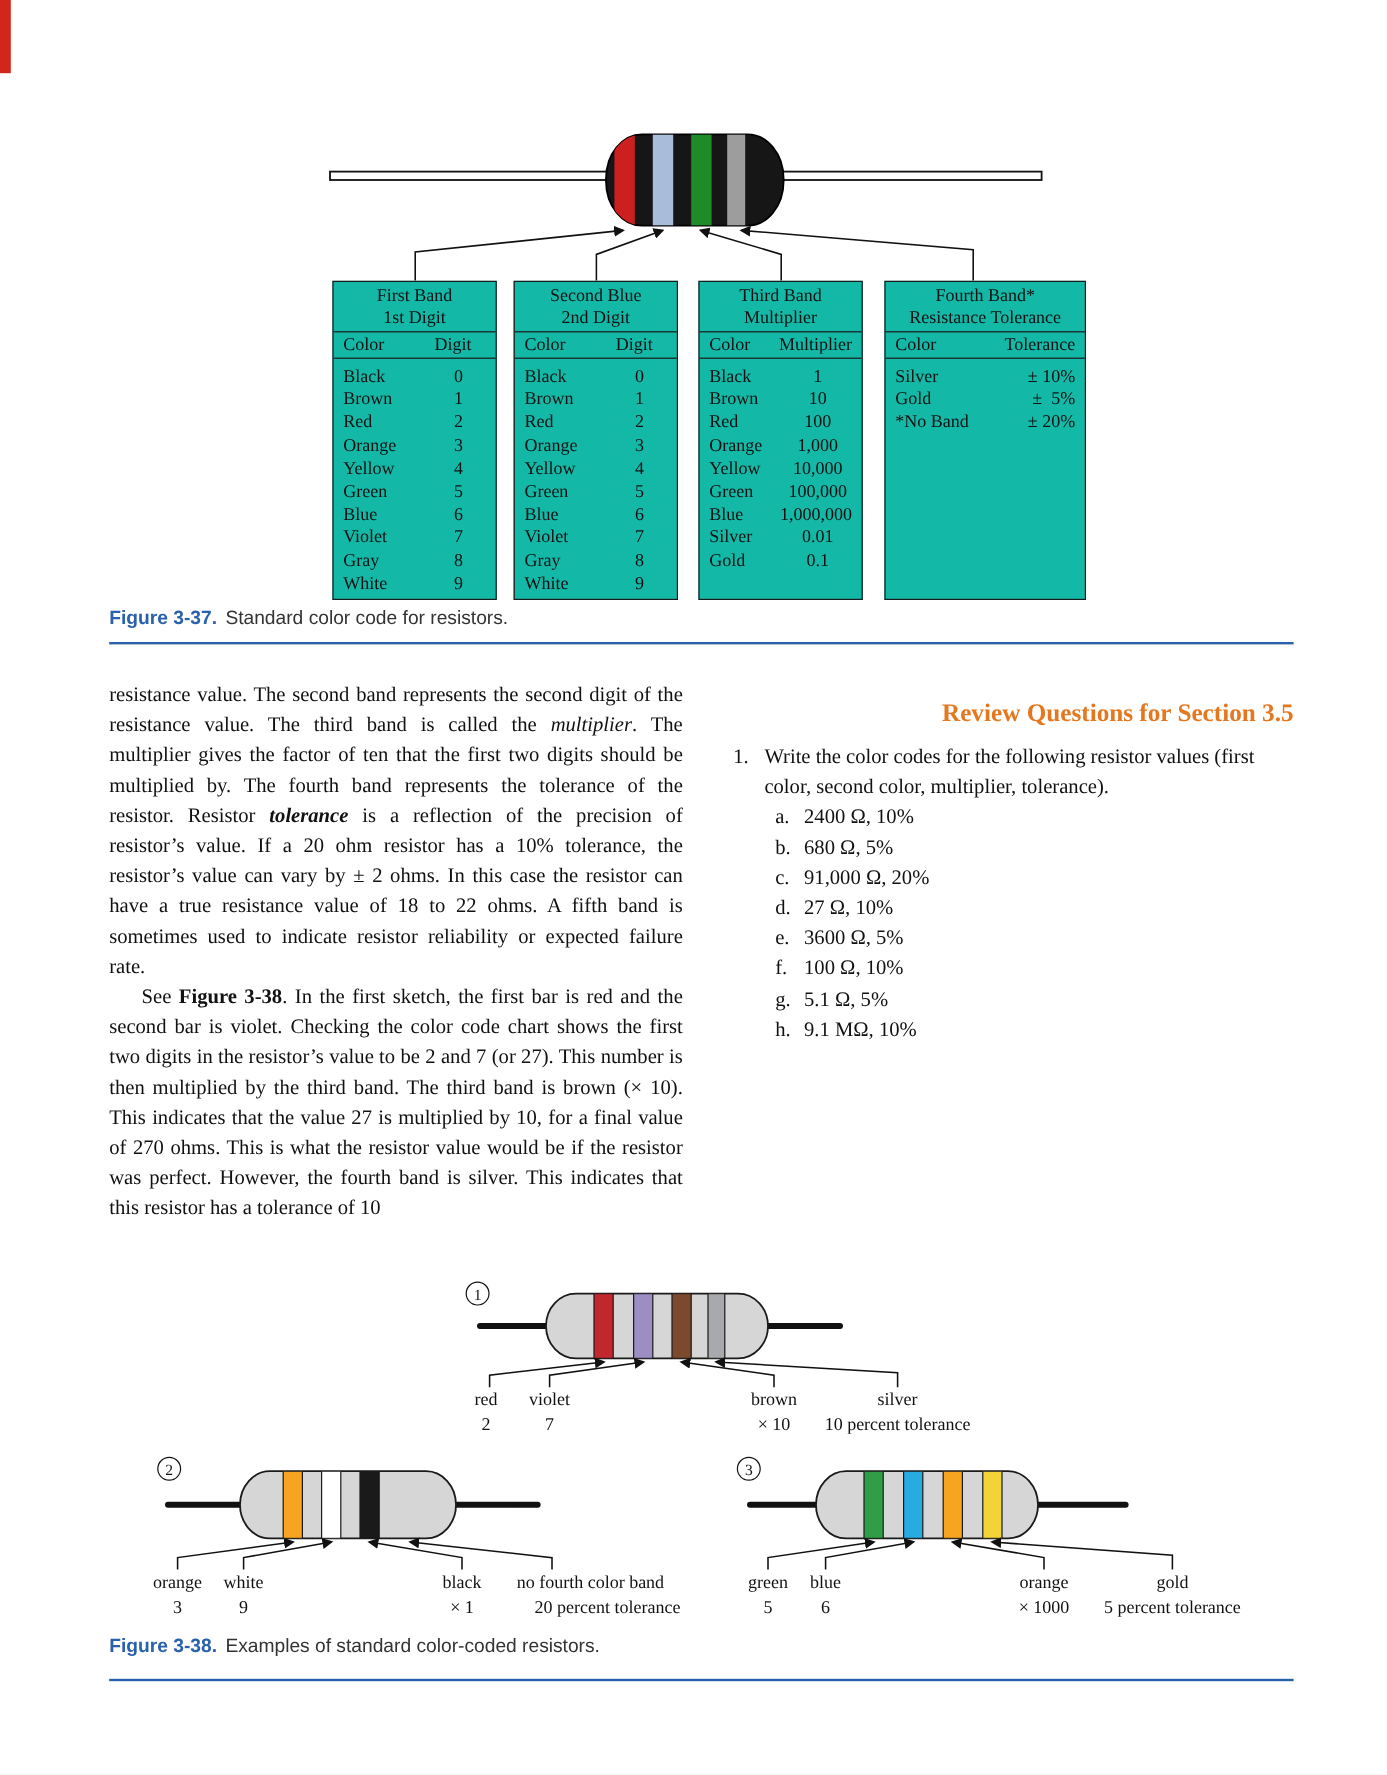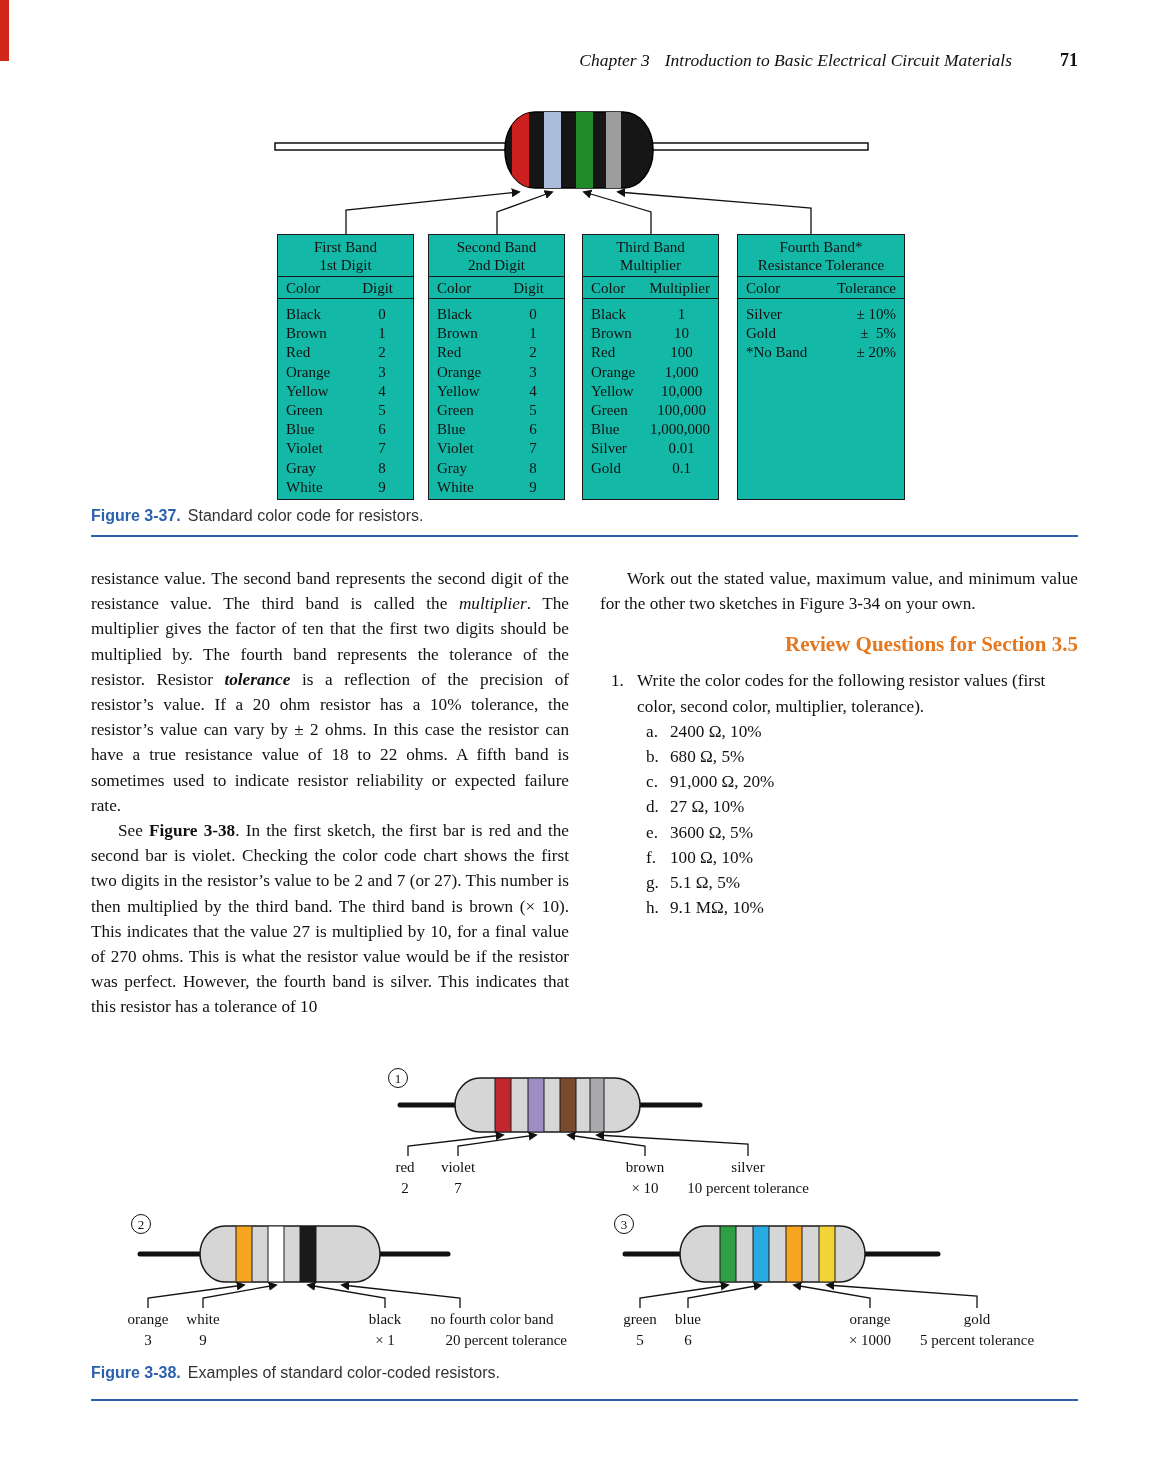--- a/index.html
+++ b/index.html
@@ -61,25 +61,20 @@
     border-radius:50%; text-align:center; line-height:19px; font-size:13px; background:#fff; }
   .fig-label { position:absolute; font-size:15px; line-height:19px; text-align:center; color:#111; }
 </style>
 </head>
 <body>
 
 <div class="page">
 
   <div class="corner-stripe" style="background:#d2261b;"></div>
 
-  <div class="header">
-    <span class="hdr-chapter">Chapter 3</span>
-    <span class="hdr-title">Introduction to Basic Electrical Circuit Materials</span>
-    <span class="hdr-page">71</span>
-  </div>
 
   <svg class="fig37-svg" viewBox="0 0 1156 146">
     <defs>
       <marker id="arr37" viewBox="0 0 10 10" refX="8" refY="5" markerWidth="7" markerHeight="7" orient="auto">
         <path d="M0,0 L10,5 L0,10 z" fill="#111"></path>
       </marker>
       <clipPath id="bodyclip37">
           <rect x="505" y="24" width="148" height="76" rx="30" ry="37"></rect>
         </clipPath>
     </defs>
@@ -144,21 +139,21 @@
           <span class="t-val">8</span>
         </div>
         <div class="t-row">
           <span class="t-color">White</span>
           <span class="t-val">9</span>
         </div>
       </div>
     </div>
   <div class="ctable digits" style="left:428px;width:137px;">
       <div class="t-title">
-        <div>Second Band</div>
+        <div>Second Blue</div>
         <div>2nd Digit</div>
       </div>
       <div class="t-head">
         <span class="t-col1">Color</span>
         <span class="t-col2">Digit</span>
       </div>
       <div class="t-rows">
         <div class="t-row">
           <span class="t-color">Black</span>
           <span class="t-val">0</span>
@@ -278,21 +273,20 @@
     <span class="cap-label" style="color:#2a61ad;">Figure 3-37.</span><span class="cap-text">Standard color code for resistors.</span>
   </div>
   <div class="hrule" style="top:535px;background:#2a61ad;"></div>
 
   <div class="body-cols">
     <div class="col">
       <p><span>resistance value. The second band represents the second digit of the resistance value. The third band is called the </span><span style="font-style: italic;">multiplier</span><span>. The multiplier gives the factor of ten that the first two digits should be multiplied by. The fourth band represents the tolerance of the resistor. Resistor </span><span style="font-weight: bold; font-style: italic;">tolerance</span><span> is a reflection of the precision of resistor’s value. If a 20 ohm resistor has a 10% tolerance, the resistor’s value can vary by ± 2 ohms. In this case the resistor can have a true resistance value of 18 to 22 ohms. A fifth band is sometimes used to indicate resistor reliability or expected failure rate.</span></p>
       <p class="para-indent"><span>See </span><span style="font-weight: bold;">Figure 3-38</span><span>. In the first sketch, the first bar is red and the second bar is violet. Checking the color code chart shows the first two digits in the resistor’s value to be 2 and 7 (or 27). This number is then multiplied by the third band. The third band is brown (× 10). This indicates that the value 27 is multiplied by 10, for a final value of 270 ohms. This is what the resistor value would be if the resistor was perfect. However, the fourth band is silver. This indicates that this resistor has a tolerance of 10</span></p>
     </div>
     <div class="col">
-      <p class="para-indent"><span>Work out the stated value, maximum value, and minimum value for the other two sketches in Figure 3-34 on your own.</span></p>
       <div class="review-heading" style="color:#e5771e;">Review Questions for Section 3.5</div>
       <div class="q-line">
         <span class="q-num">1.</span>
         <div class="q-body">
           <div class="q-intro">Write the color codes for the following resistor values (first color, second color, multiplier, tolerance).</div>
           <div class="q-items">
               <div class="qi">
                 <span class="qi-letter">a.</span>
                 <span class="qi-text">2400 Ω, 10%</span>
               </div>

